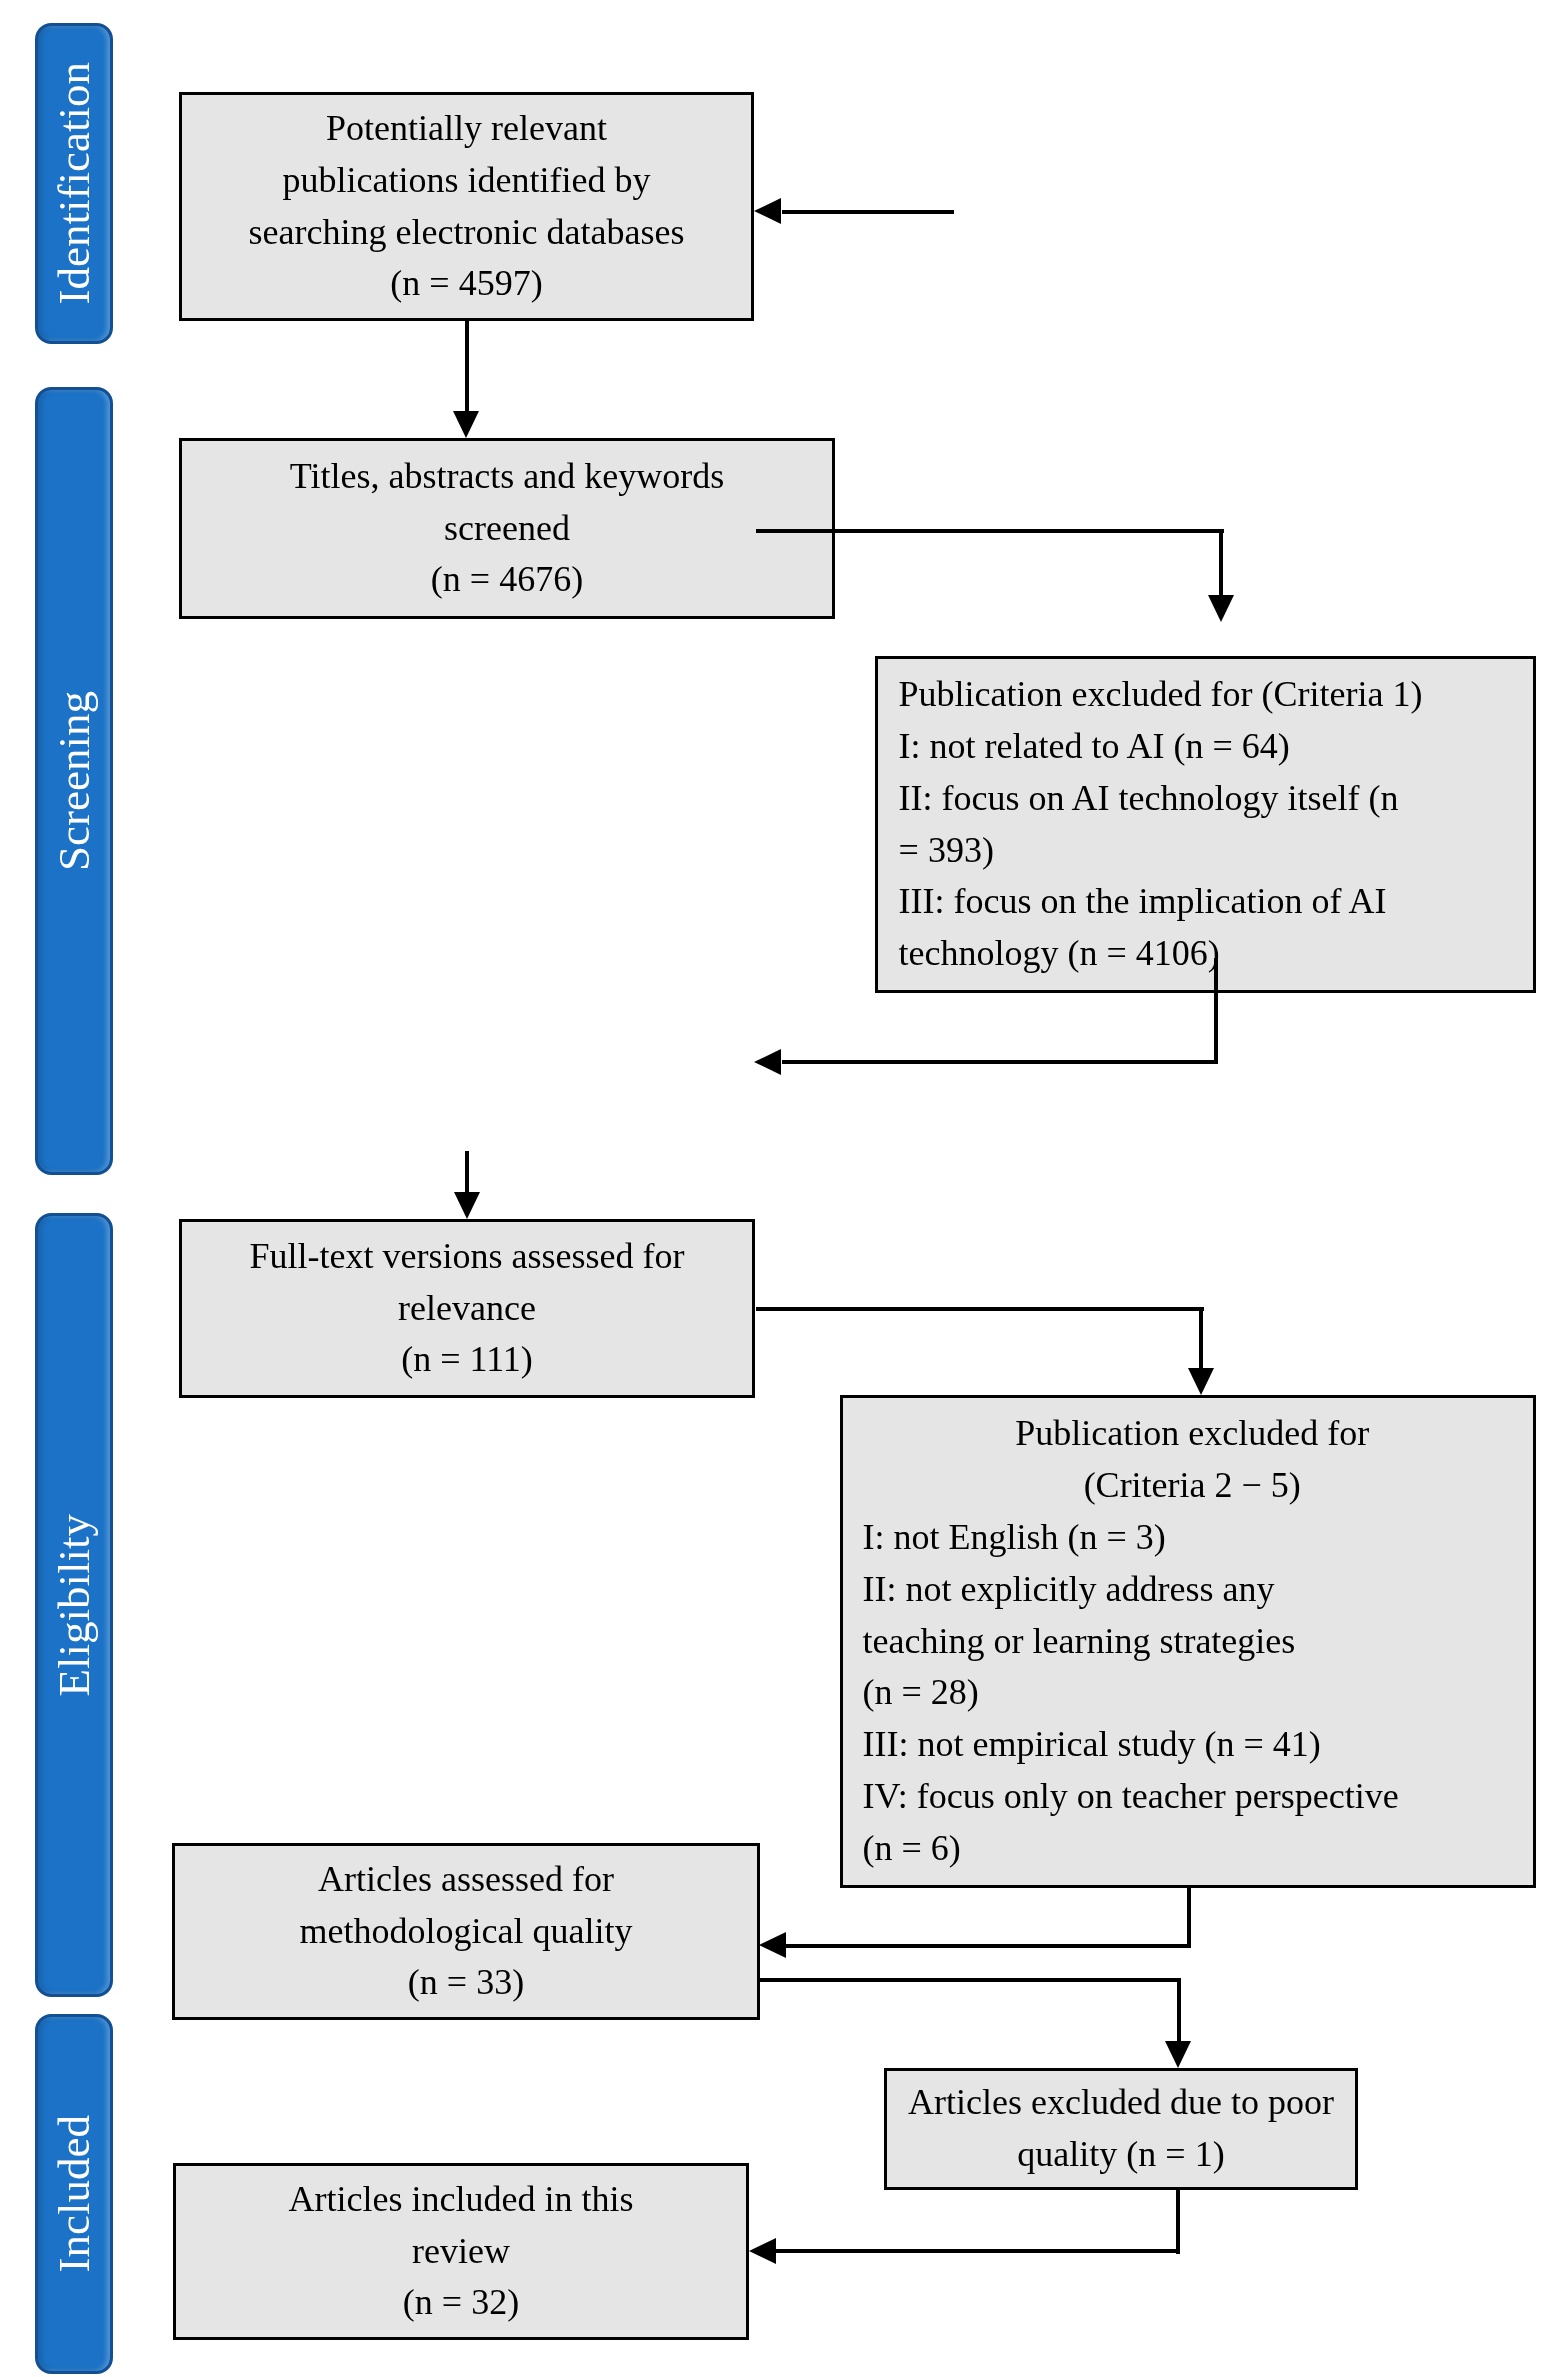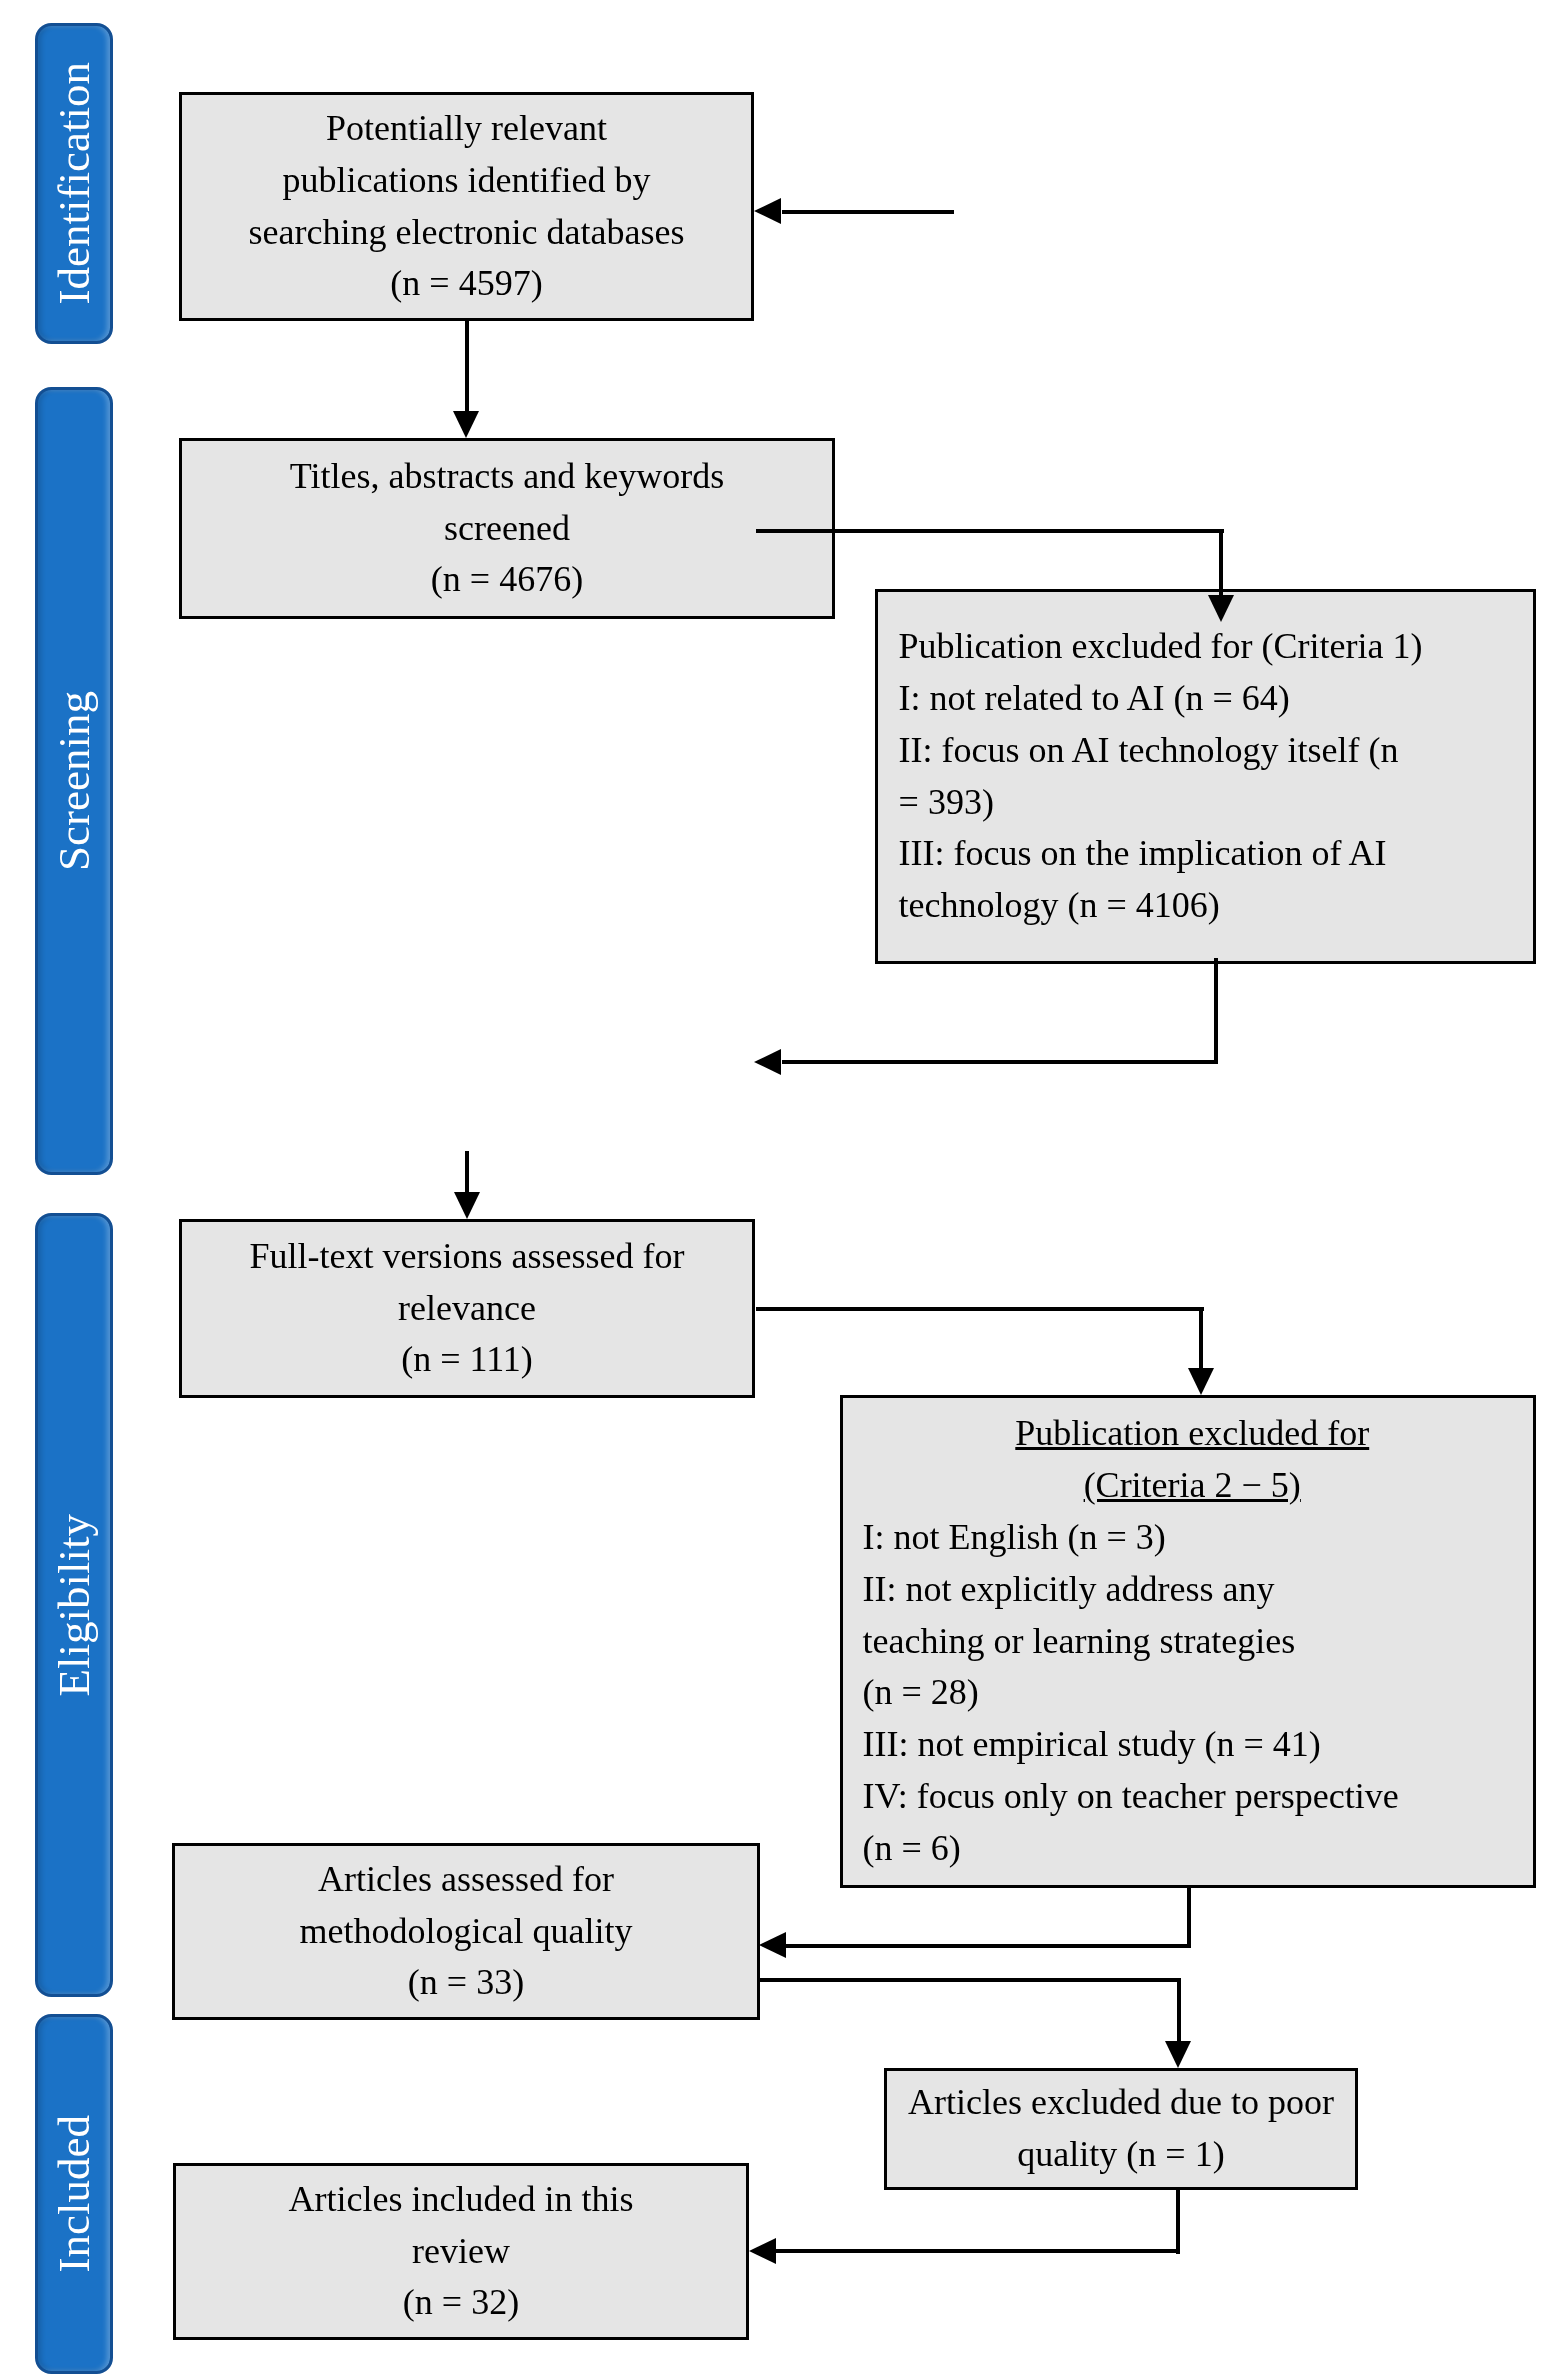--- a/index.html
+++ b/index.html
@@ -51,25 +51,25 @@
     font-size: 36px;
     line-height: 1.44;
     text-align: center;
     white-space: pre-line;
   }
   .fbox.left { text-align: left; }
 
   #box-identified      { left: 179px;  top: 92px;  width: 575px; height: 229px; }
   #box-additional      { left: 954px; top: 148px;  width: 469px;  height: 128px; }
   #box-screened        { left: 179px;  top: 438px;  width: 656px; height: 181px; }
-  #box-crit1           { left: 875px; top: 589px; width: 661px; height: 375px; padding: 0 13px 0 20.6px; }
+  #box-crit1           { left: 875px; top: 656px; width: 661px; height: 337px; padding: 0 13px 0 20.6px; }
   #box-explicit-focus  { left: 179px;  top: 976px; width: 576px; height: 175px; }
   #box-fulltext        { left: 179px;  top: 1219px; width: 576px; height: 179px; text-align: center; }
   #box-crit2           { left: 840px; top: 1395px; width: 696px; height: 493px; padding: 0 11px 0 19.5px; }
-  #box-crit2 .hdr      { text-align: center; text-decoration: underline; }
+  #box-crit2 .hdr      { text-align: center; }
   #box-crit2 .items    { text-align: left; }
   #box-assessed        { left: 172px;  top: 1843px; width: 588px; height: 177px; }
   #box-poor-quality    { left: 884px; top: 2068px; width: 474px; height: 122px; }
   #box-included-review { left: 173px;  top: 2163px; width: 576px; height: 177px; }
 
   
   .h, .v { position: absolute; background: #000000; }
   .h { height: 4.3px; }
   .v { width: 4.3px; }
   .ah-down {

